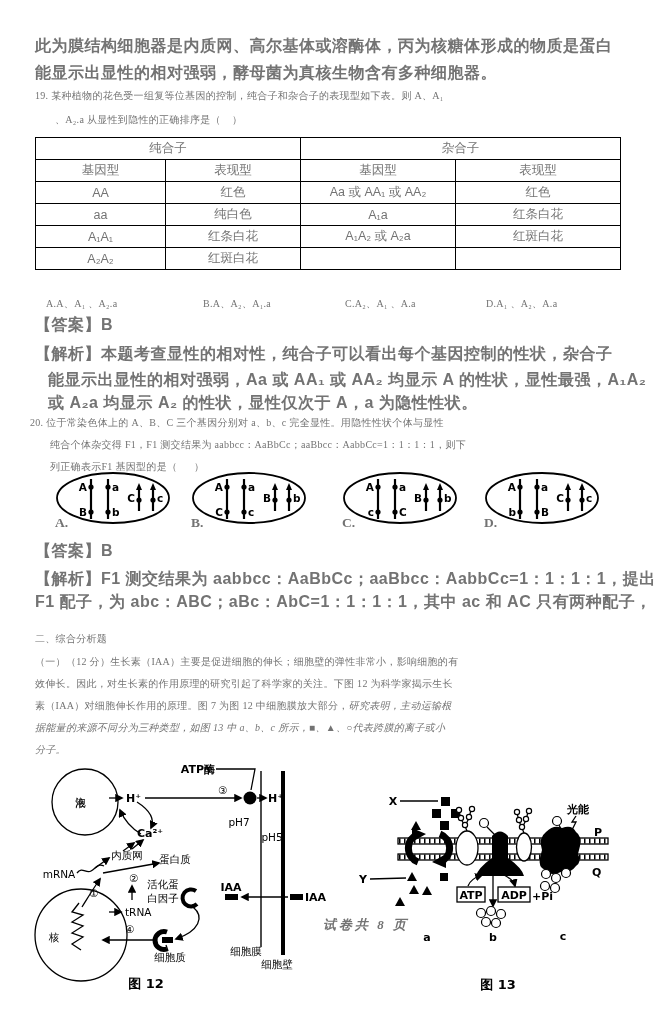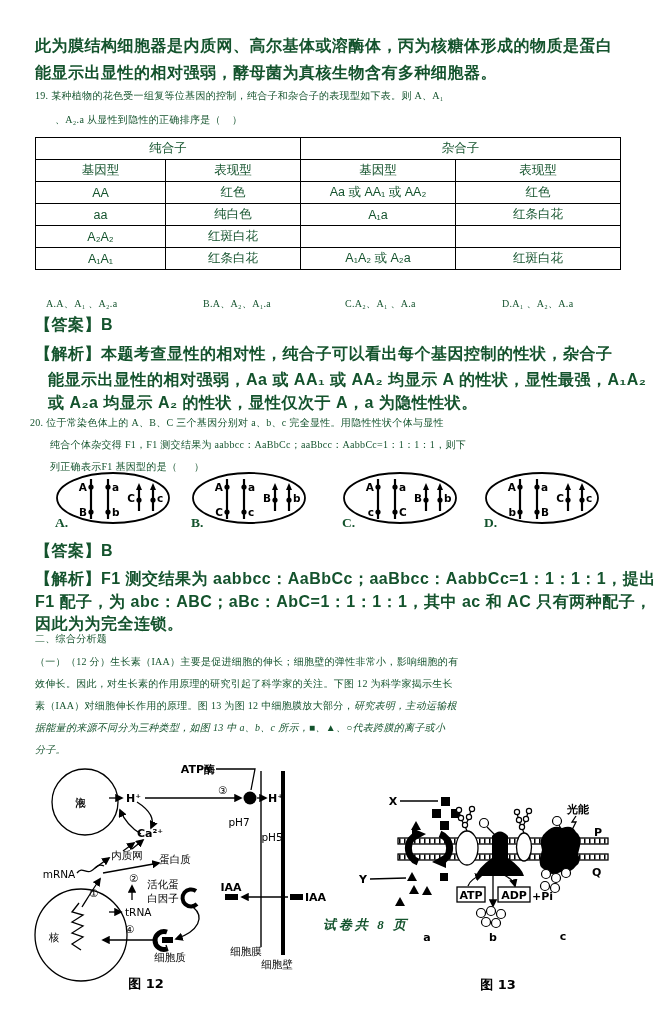--- a/index.html
+++ b/index.html
@@ -1,17 +1,17 @@
 <!DOCTYPE html>
 <html><head>
 <meta charset="utf-8">
 <style>
   html,body{margin:0;padding:0;background:#e8e8e8;}
   .page{position:relative;width:655px;height:1029px;background:#ffffff;margin:0 auto;
-        font-family:"Liberation Serif","DejaVu Sans",serif;color:#14532d;overflow:hidden;}
+        font-family:"Liberation Serif","DejaVu Sans",serif;color:#737373;overflow:hidden;}
   .t{position:absolute;white-space:pre;}
   .sans{font-family:"Liberation Sans","DejaVu Sans",sans-serif;}
   .b{font-weight:700;}
   .f16{font-size:16px;letter-spacing:.5px;}
   .f15{font-size:10px;letter-spacing:.3px;}
   .kai{font-style:italic;}
   
   .gtable{position:absolute;left:35px;top:137px;width:585px;border-collapse:collapse;table-layout:fixed;}
   .gtable td{border:1.2px solid #000;height:21px;text-align:center;vertical-align:middle;
              font-family:"Liberation Sans","DejaVu Sans",sans-serif;font-size:12.5px;font-weight:400;padding:0 2px;}
@@ -73,38 +73,38 @@
       <td>Aa 或 AA₁ 或 AA₂</td>
       <td>红色</td>
     </tr>
     <tr>
       <td>aa</td>
       <td>纯白色</td>
       <td>A₁a</td>
       <td>红条白花</td>
     </tr>
     <tr>
+      <td>A₁A₁</td>
+      <td>红条白花</td>
+      <td>A₁A₂ 或 A₂a</td>
+      <td>红斑白花</td>
+    </tr>
+    <tr>
       <td>A₂A₂</td>
       <td>红斑白花</td>
       <td></td>
       <td></td>
     </tr>
-    <tr>
-      <td>A₁A₁</td>
-      <td>红条白花</td>
-      <td>A₁A₂ 或 A₂a</td>
-      <td>红斑白花</td>
-    </tr>
   </tbody>
     </table>
 
   <div class="t f15" style="left:46px;top:297px">A.A、A₁ 、A₂.a</div>
   <div class="t f15" style="left:203px;top:297px">B.A、A₂、A₁.a</div>
   <div class="t f15" style="left:345px;top:297px">C.A₂、A₁ 、A.a</div>
-  <div class="t f15" style="left:502px;top:297px">D.A₁ 、A₂、A.a</div>
+  <div class="t f15" style="left:486px;top:297px">D.A₁ 、A₂、A.a</div>
 
   <div class="t sans b f16" style="left:35px;top:315px">【答案】B</div>
   <div class="t sans b f16" style="left:48px;top:370px">能显示出显性的相对强弱，Aa 或 AA₁ 或 AA₂ 均显示 A 的性状，显性最强，A₁A₂</div>
   <div class="t sans b f16" style="left:35px;top:344px">【解析】本题考查显性的相对性，纯合子可以看出每个基因控制的性状，杂合子</div>
   <div class="t sans b f16" style="left:48px;top:393px">或 A₂a 均显示 A₂ 的性状，显性仅次于 A，a 为隐性性状。</div>
 
   <div class="t f15" style="left:30px;top:416px">20. 位于常染色体上的 A、B、C 三个基因分别对 a、b、c 完全显性。用隐性性状个体与显性</div>
   <div class="t f15" style="left:50px;top:438px">纯合个体杂交得 F1，F1 测交结果为 aabbcc：AaBbCc；aaBbcc：AabbCc=1：1：1：1，则下</div>
   <div class="t f15" style="left:50px;top:460px">列正确表示F1 基因型的是（      ）</div>
 
@@ -201,26 +201,25 @@
         <circle cx="104" cy="29" r="2.6"></circle>
       <text x="86" y="31" text-anchor="end">C</text>
       <text x="108" y="31">c</text>
     </svg>
     <div class="dletter">D.</div>
   </div>
 
   <div class="t sans b f16" style="left:35px;top:541px">【答案】B</div>
   <div class="t sans b f16" style="left:35px;top:569px">【解析】F1 测交结果为 aabbcc：AaBbCc；aaBbcc：AabbCc=1：1：1：1，提出</div>
   <div class="t sans b f16" style="left:35px;top:592px">F1 配子，为 abc：ABC；aBc：AbC=1：1：1：1，其中 ac 和 AC 只有两种配子，</div>
-  <div class="t sans b f16" style="left:35px;top:614px">因此为为完全连锁。</div>
 
   <div class="t f15" style="left:35px;top:632px">二、综合分析题</div>
   <div class="t f15" style="left:35px;top:655px">（一）（12 分）生长素（IAA）主要是促进细胞的伸长；细胞壁的弹性非常小，影响细胞的有</div>
   <div class="t f15" style="left:35px;top:677px">效伸长。因此，对生长素的作用原理的研究引起了科学家的关注。下图 12 为科学家揭示生长</div>
-  <div class="t f15" style="left:35px;top:699px"><span>素（IAA）对细胞伸长作用的原理。图 13 为图 12 中细胞膜放大部分，</span><span class="kai">研究表明，主动运输根</span></div>
+  <div class="t f15" style="left:35px;top:699px"><span>素（IAA）对细胞伸长作用的原理。图 7 为图 12 中细胞膜放大部分，</span><span class="kai">研究表明，主动运输根</span></div>
   <div class="t f15 kai" style="left:35px;top:721px">据能量的来源不同分为三种类型，如图 13 中 a、b、c 所示，■、▲、○代表跨膜的离子或小</div>
   <div class="t f15 kai" style="left:35px;top:743px">分子。</div>
 
   <div class="fig" style="left:33px;top:755px;width:300px;height:240px">
     <svg width="300" height="240" viewBox="0 0 300 240">
       <defs>
         <marker id="m12" viewBox="0 0 10 10" refX="8" refY="5" markerWidth="6.5" markerHeight="6.5" orient="auto">
           <path d="M0,0 L10,5 L0,10 z" fill="#000"></path>
         </marker>
       </defs>

